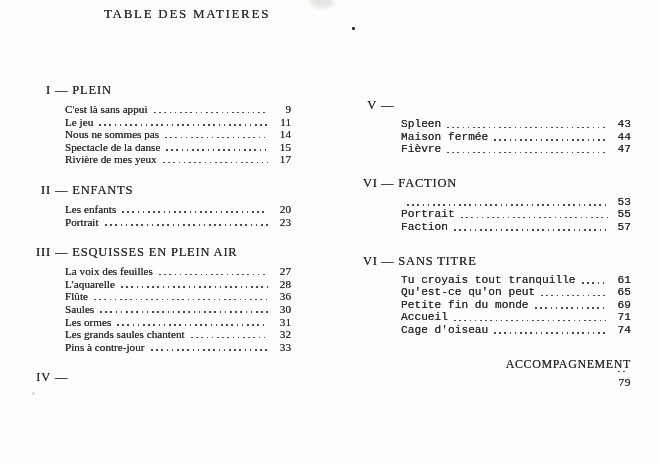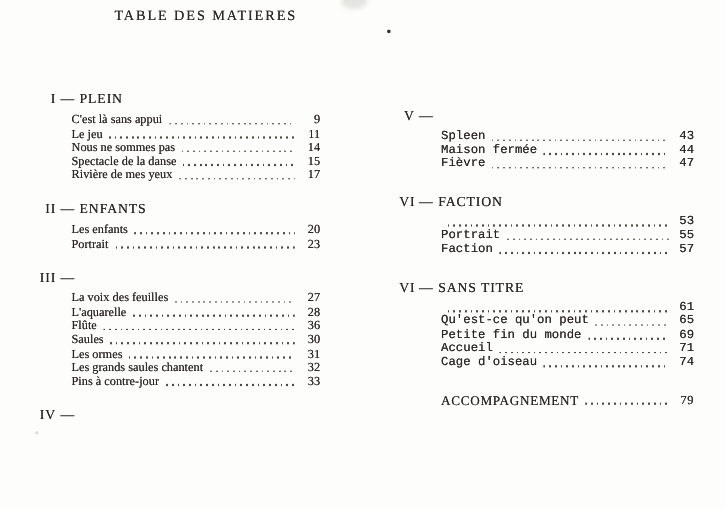--- a/index.html
+++ b/index.html
@@ -42,21 +42,21 @@
   .leader {
     flex: 1 1 auto; min-width: 8px; height: 1.6px;
     align-self: flex-end; margin: 0 5px 2.5px 6px;
     background-image: repeating-linear-gradient(to right, #4e4a43 0 1.6px, transparent 1.6px 5.2px);
   }
   .entry-page { width: 18px; text-align: right; flex: 0 0 auto; font-size: 11.2px; }
 
   .footer-entry {
     display: flex; align-items: flex-end;
     margin-top: 20px; padding-left: 38px;
-    font-size: 12px; letter-spacing: 0.6px; line-height: 14px;
+    font-size: 12px; letter-spacing: 0.6px; line-height: 14px; flex-direction: column;
   }
   .footer-entry .leader { margin-bottom: 3px; }
 
   .smudge-top {
     position: absolute; left: 310px; top: -5px; width: 24px; height: 13px;
     background: #e4e4e0; border-radius: 50%; filter: blur(2px);
   }
   .speck { position: absolute; left: 352px; top: 27px; width: 3px; height: 3px; background: #2e2e2c; border-radius: 1px; }
   .speck-left { position: absolute; left: 32px; top: 392px; width: 3px; height: 3px; background: #d9d9d3; border-radius: 50%; }
 </style>
@@ -121,20 +121,21 @@
             <span class="entry-label">Portrait</span>
             <span class="leader"></span>
             <span class="entry-page">23</span>
           </div>
         </div>
       </div>
       <div class="section">
         <div class="section-header">
           <span class="numeral">III</span>
           <span class="dash">—</span>
+          <span class="section-title">ESQUISSES EN PLEIN AIR</span>
         </div>
         <div class="entries">
           <div class="entry">
             <span class="entry-label">La voix des feuilles</span>
             <span class="leader"></span>
             <span class="entry-page">27</span>
           </div>
           <div class="entry">
             <span class="entry-label">L'aquarelle</span>
             <span class="leader"></span>
@@ -223,20 +224,21 @@
         </div>
       </div>
       <div class="section">
         <div class="section-header">
           <span class="numeral">VI</span>
           <span class="dash">—</span>
           <span class="section-title">SANS TITRE</span>
         </div>
         <div class="entries">
           <div class="entry">
+            <span class="entry-label">Tu croyais tout tranquille</span>
             <span class="leader"></span>
             <span class="entry-page">61</span>
           </div>
           <div class="entry">
             <span class="entry-label">Qu'est-ce qu'on peut</span>
             <span class="leader"></span>
             <span class="entry-page">65</span>
           </div>
           <div class="entry">
             <span class="entry-label">Petite fin du monde</span>

